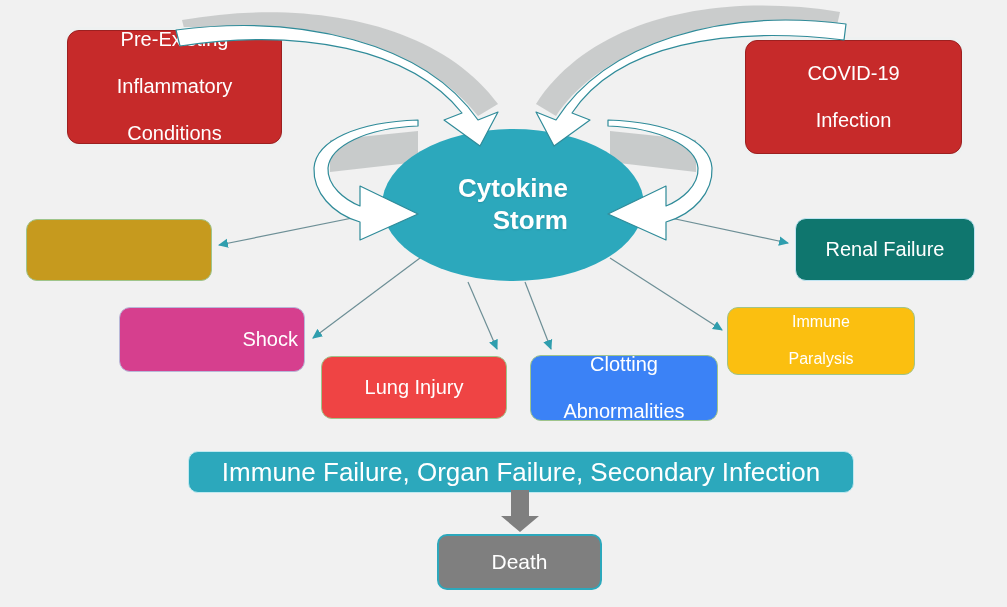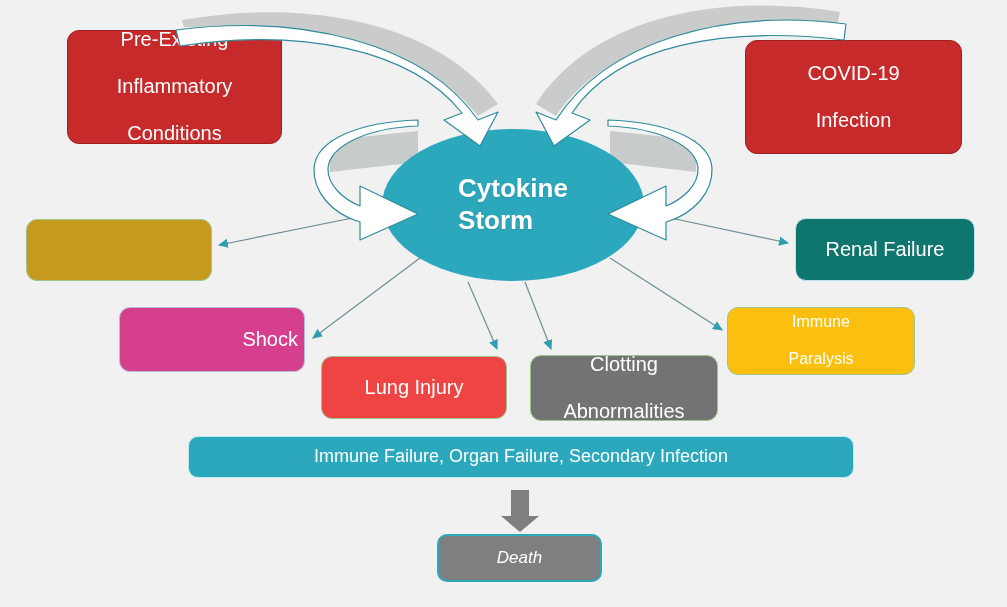--- a/index.html
+++ b/index.html
@@ -90,58 +90,57 @@
   }
   .n-lunginjury {
     left: 321px; top: 356px; width: 186px; height: 63px;
     background: #ef4444;
     border: 1.5px solid #9fc48a;
     border-radius: 11px;
     font-size: 20px;
   }
   .n-clotting {
     left: 530px; top: 355px; width: 188px; height: 66px;
-    background: #737373;
+    background: #3b82f6;
     border: 1.5px solid #9fc48a;
     border-radius: 11px;
     font-size: 20px;
   }
   .n-failurebar {
-    left: 188px; top: 436px; width: 666px; height: 42px;
+    left: 188px; top: 451px; width: 666px; height: 42px;
     background: #2CA8BC;
     border: 1.5px solid #bfe9f0;
     border-radius: 10px;
-    font-size: 18px;
+    font-size: 26px;
   }
   .n-death {
-    left: 437px; top: 534px; width: 165px; height: 48px;
+    left: 437px; top: 534px; width: 165px; height: 56px;
     background: #7F7F7F;
     border: 2px solid #2CA8BC;
     border-radius: 10px;
-    font-size: 17px;
-    font-style: italic;
+    font-size: 21px;
   }
   
   .hub {
     position: absolute;
     left: 382px; top: 129px;
     width: 262px; height: 152px;
     border-radius: 50%;
     background: #2CA8BC;
     z-index: 2;
     display: flex;
     align-items: center;
     justify-content: center;
   }
   .hub-label {
     color: #ffffff;
     font-weight: bold;
     font-size: 26px;
     line-height: 1.22;
-    text-align: left;
+    text-align: right;
     text-shadow: 0 1px 2px rgba(0,0,0,0.12);
   }
   
   .arrow-layer-back { position: absolute; left:0; top:0; width:1007px; height:607px; z-index: 1; pointer-events:none; }
   .arrow-layer-front { position: absolute; left:0; top:0; width:1007px; height:607px; z-index: 4; pointer-events:none; }
 </style>
 </head>
 <body>
 
 <div id="canvas">

